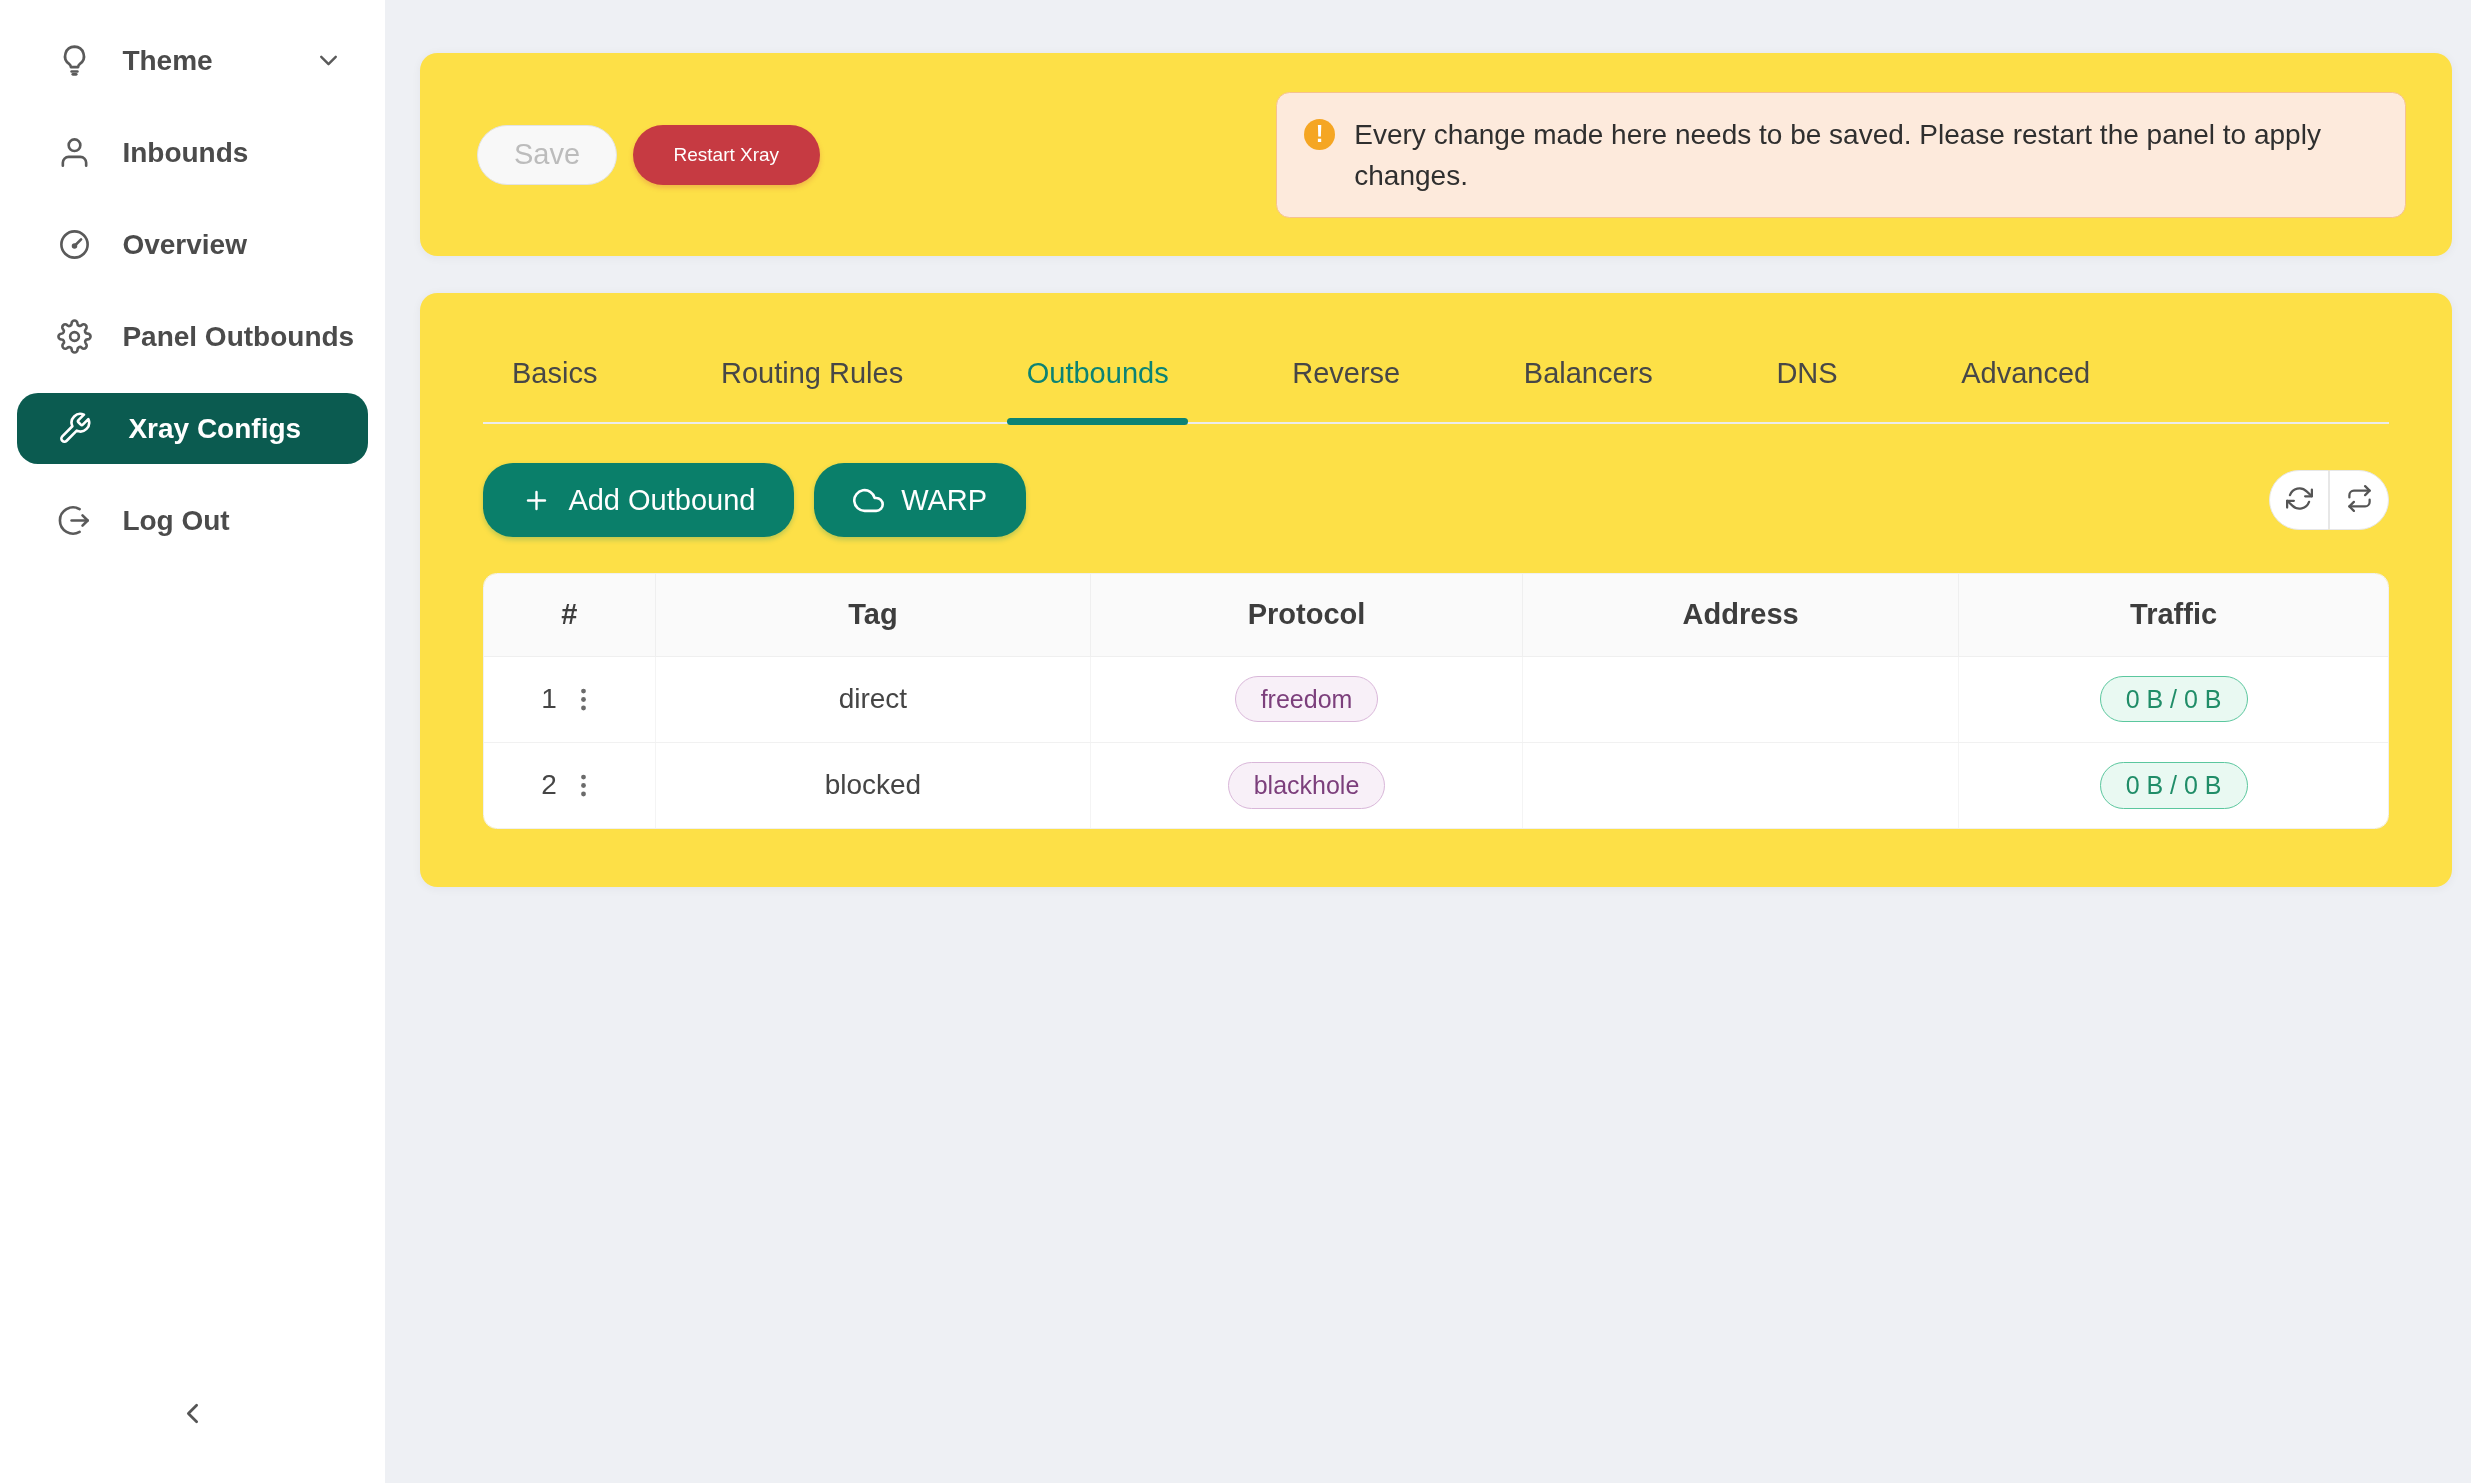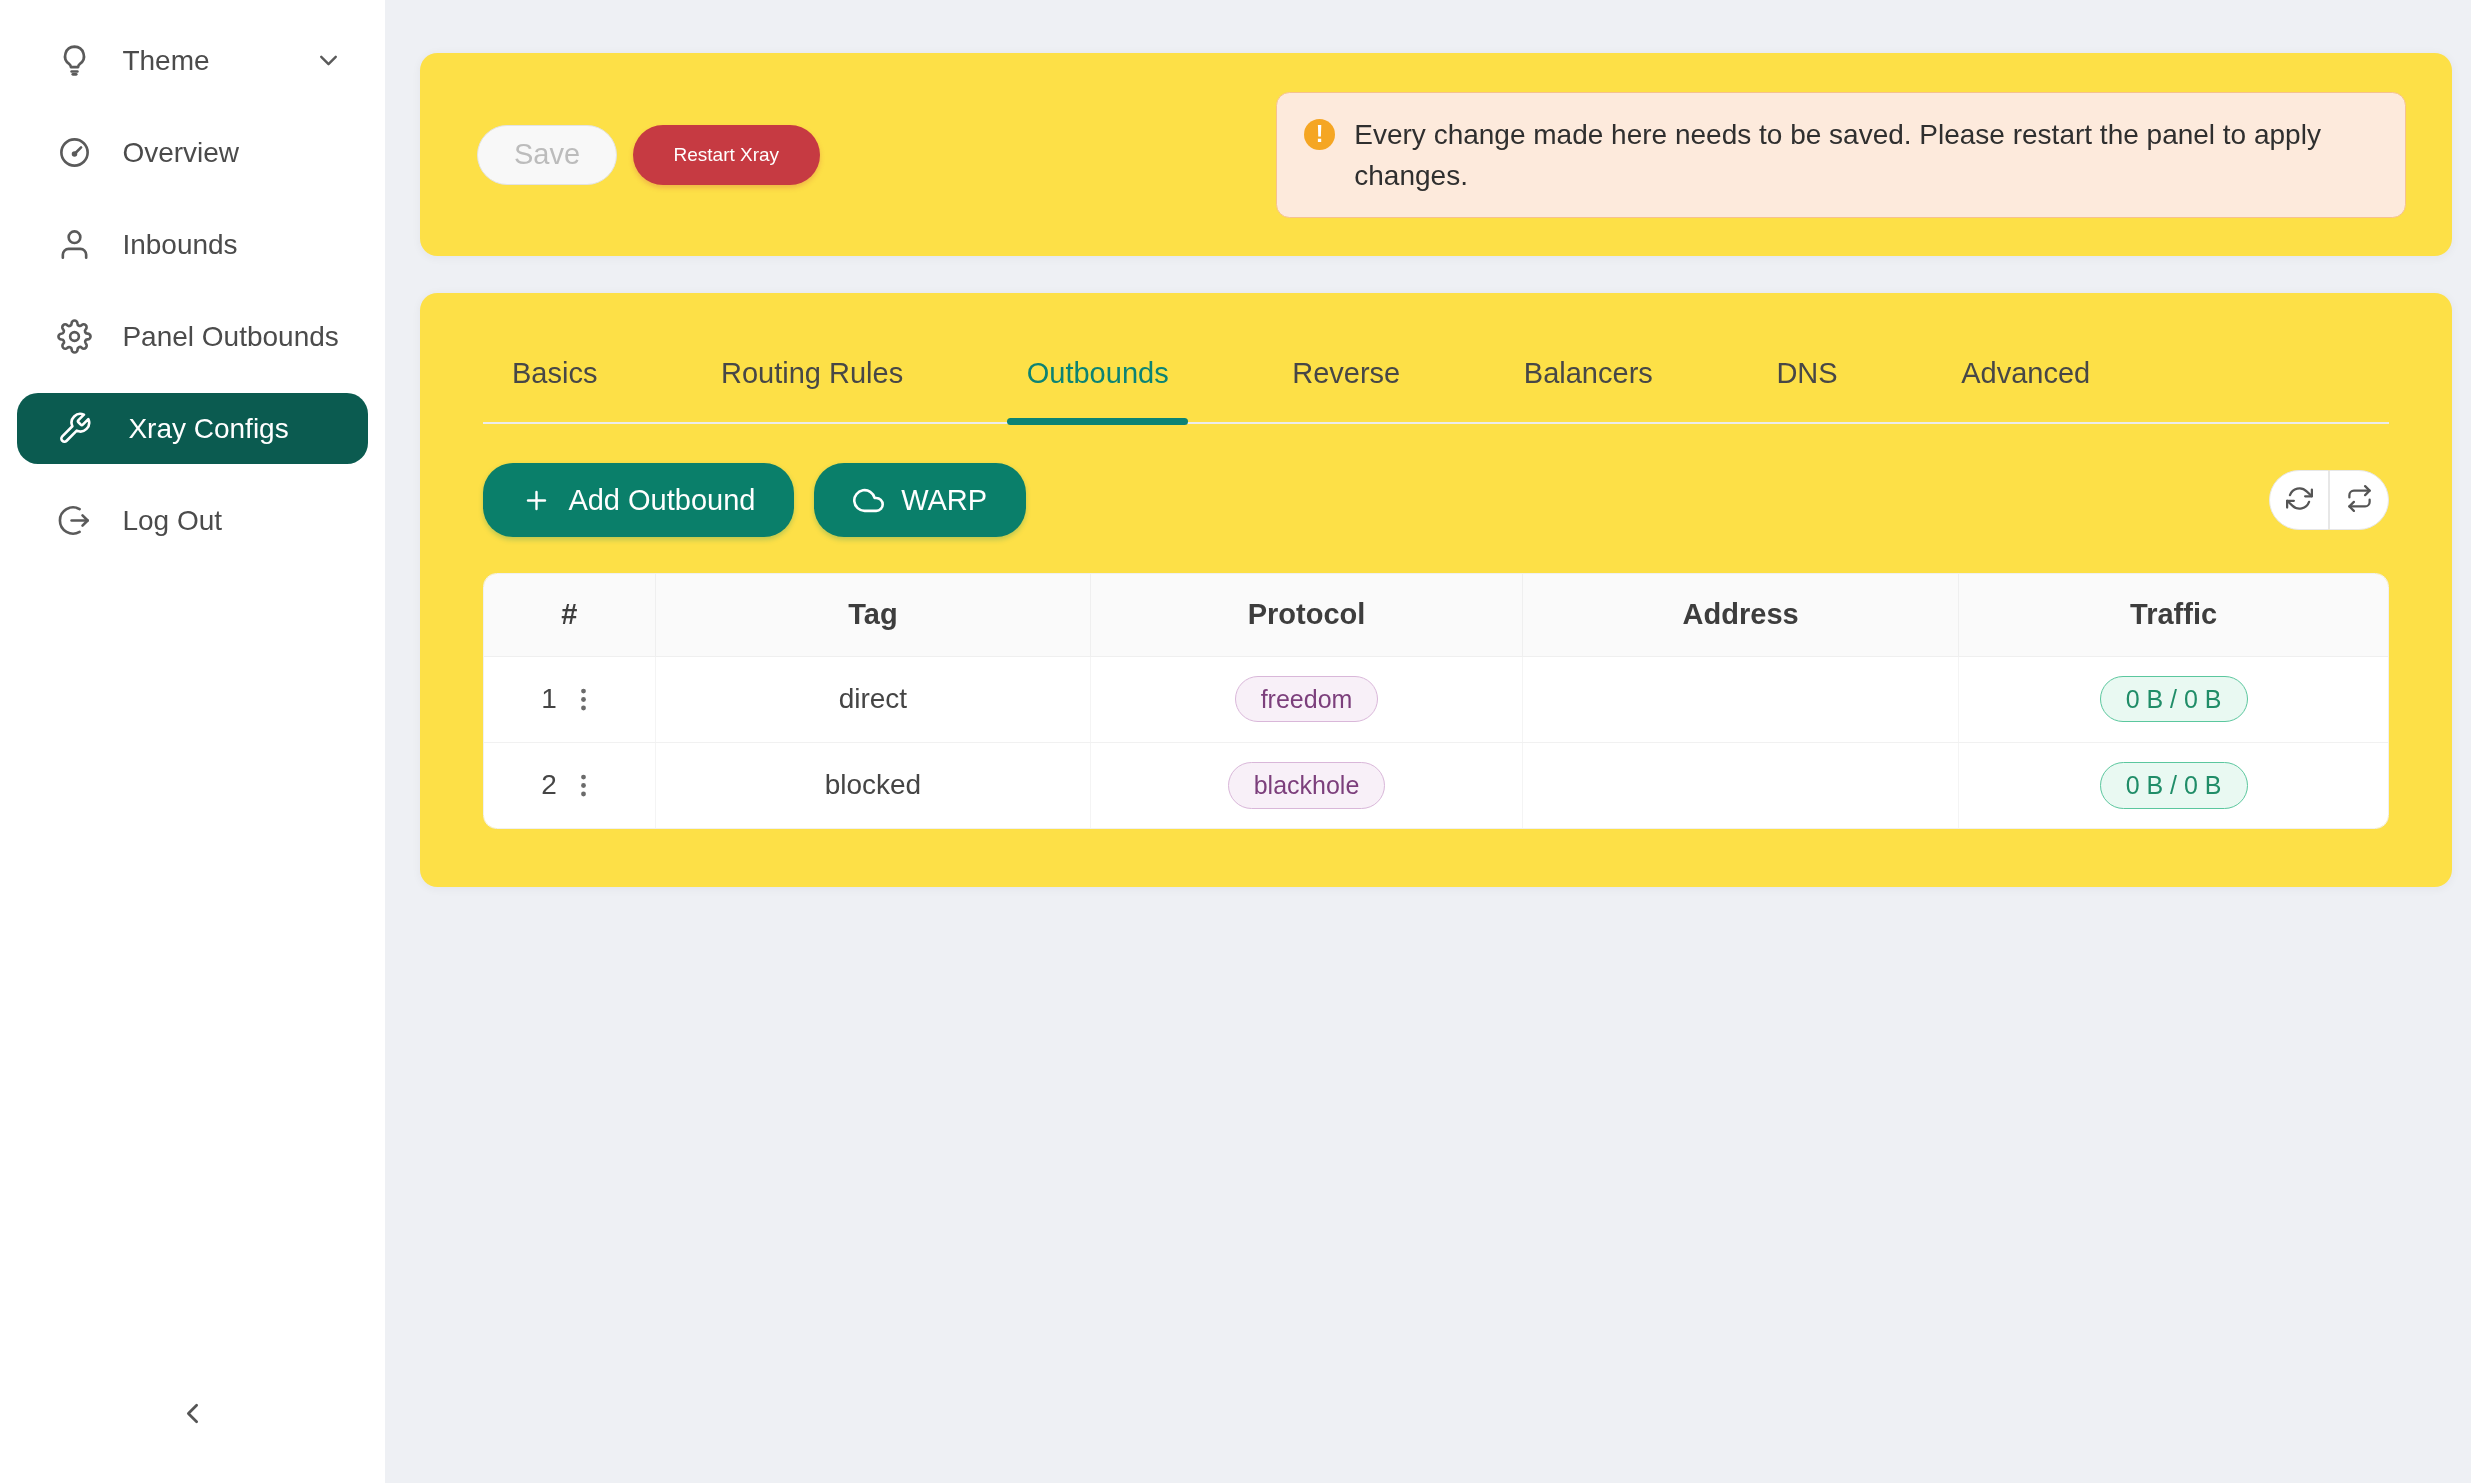--- a/index.html
+++ b/index.html
@@ -4,21 +4,21 @@
 <style>
   html,body{margin:0;padding:0;background:#eef0f4;}
   *{box-sizing:border-box;}
   .screen{
     position:relative;width:2472px;height:1483px;background:#eef0f4;
     font-family:"Liberation Sans",sans-serif;color:#454545;overflow:hidden;
   }
   
   .sidebar{
     position:absolute;left:0;top:0;width:385px;height:100%;background:#ffffff;
-    padding:25px 17.4px 39px 17.4px;display:flex;flex-direction:column;
+    padding:25px 17.4px 39px 17.4px;display:flex;flex-direction:column;font-weight:bold;
   }
   .nav-item{
     display:flex;align-items:center;height:71px;border-radius:21px;
     padding:0 25px 0 39px;margin-bottom:21px;font-size:28px;color:#4b4b4b;
     cursor:pointer;flex:0 0 auto;
   }
   .nav-item .ni-icon{width:37px;height:37px;flex:0 0 37px;display:flex;align-items:center;justify-content:center;color:#5a5a5a;}
   .nav-item .ni-icon svg{width:35px;height:35px;stroke:#5a5a5a;}
   .nav-item .ni-label{margin-left:29px;white-space:nowrap;}
   .nav-item .ni-chevron{margin-left:auto;display:flex;align-items:center;}
@@ -123,36 +123,36 @@
       <span class="ni-chevron">
         <svg viewBox="0 0 24 24" fill="none" stroke-width="2" stroke-linecap="round" stroke-linejoin="round">
             <polyline points="6 9 12 15 18 9"></polyline>
           </svg>
       </span>
     </div>
 
     <div class="nav-item">
       <span class="ni-icon">
         <svg viewBox="0 0 24 24" fill="none" stroke-width="1.8" stroke-linecap="round" stroke-linejoin="round">
+          <path d="M20 21v-2a4 4 0 0 0-4-4H8a4 4 0 0 0-4 4v2"></path>
+            <circle cx="12" cy="7" r="4"></circle>
+        </svg>
+      </span>
+      <span class="ni-label">Inbounds</span>
+    </div>
+
+    <div class="nav-item">
+      <span class="ni-icon">
+        <svg viewBox="0 0 24 24" fill="none" stroke-width="1.8" stroke-linecap="round" stroke-linejoin="round">
           <circle cx="12" cy="12" r="9"></circle>
             <path d="M12 13l4.5-4.5"></path>
             <circle cx="12" cy="13" r="1" fill="currentColor"></circle>
         </svg>
       </span>
       <span class="ni-label">Overview</span>
-    </div>
-
-    <div class="nav-item">
-      <span class="ni-icon">
-        <svg viewBox="0 0 24 24" fill="none" stroke-width="1.8" stroke-linecap="round" stroke-linejoin="round">
-          <path d="M20 21v-2a4 4 0 0 0-4-4H8a4 4 0 0 0-4 4v2"></path>
-            <circle cx="12" cy="7" r="4"></circle>
-        </svg>
-      </span>
-      <span class="ni-label">Inbounds</span>
     </div>
 
     <div class="nav-item">
       <span class="ni-icon">
         <svg viewBox="0 0 24 24" fill="none" stroke-width="1.8" stroke-linecap="round" stroke-linejoin="round">
           <circle cx="12" cy="12" r="3"></circle>
           <path d="M19.4 15a1.65 1.65 0 0 0 .33 1.82l.06.06a2 2 0 0 1-2.83 2.83l-.06-.06a1.65 1.65 0 0 0-1.82-.33 1.65 1.65 0 0 0-1 1.51V21a2 2 0 0 1-4 0v-.09A1.65 1.65 0 0 0 9 19.4a1.65 1.65 0 0 0-1.82.33l-.06.06a2 2 0 0 1-2.83-2.83l.06-.06a1.65 1.65 0 0 0 .33-1.82 1.65 1.65 0 0 0-1.51-1H3a2 2 0 0 1 0-4h.09A1.65 1.65 0 0 0 4.6 9a1.65 1.65 0 0 0-.33-1.82l-.06-.06a2 2 0 0 1 2.83-2.83l.06.06a1.65 1.65 0 0 0 1.82.33H9a1.65 1.65 0 0 0 1-1.51V3a2 2 0 0 1 4 0v.09a1.65 1.65 0 0 0 1 1.51 1.65 1.65 0 0 0 1.82-.33l.06-.06a2 2 0 0 1 2.83 2.83l-.06.06a1.65 1.65 0 0 0-.33 1.82V9a1.65 1.65 0 0 0 1.51 1H21a2 2 0 0 1 0 4h-.09a1.65 1.65 0 0 0-1.51 1z"></path>
         </svg>
       </span>
       <span class="ni-label">Panel Outbounds</span>

